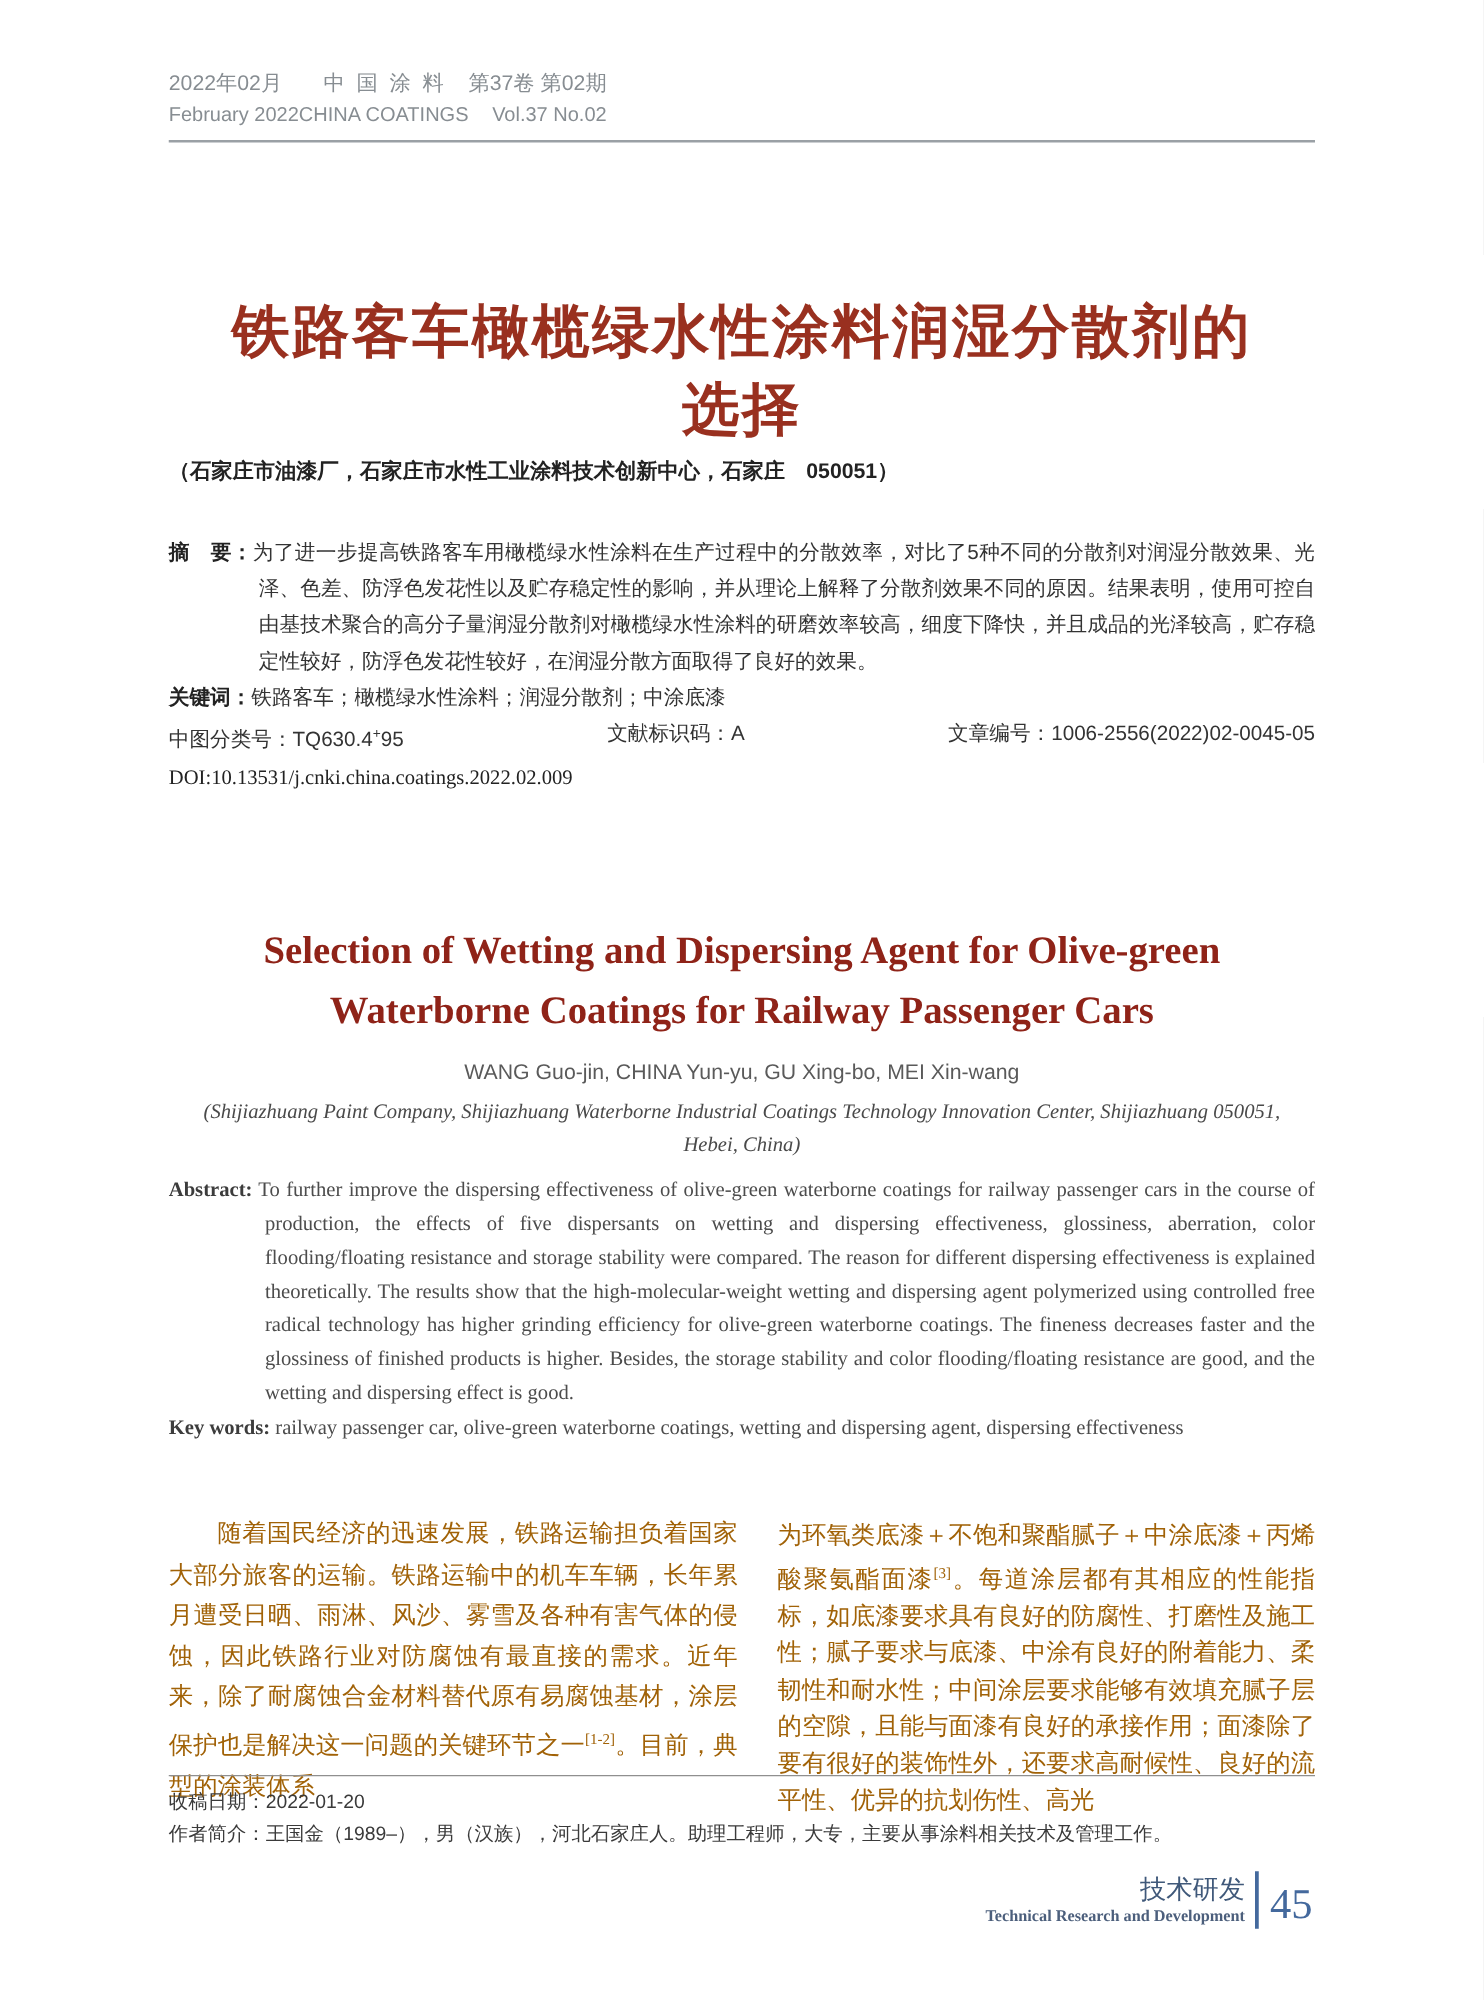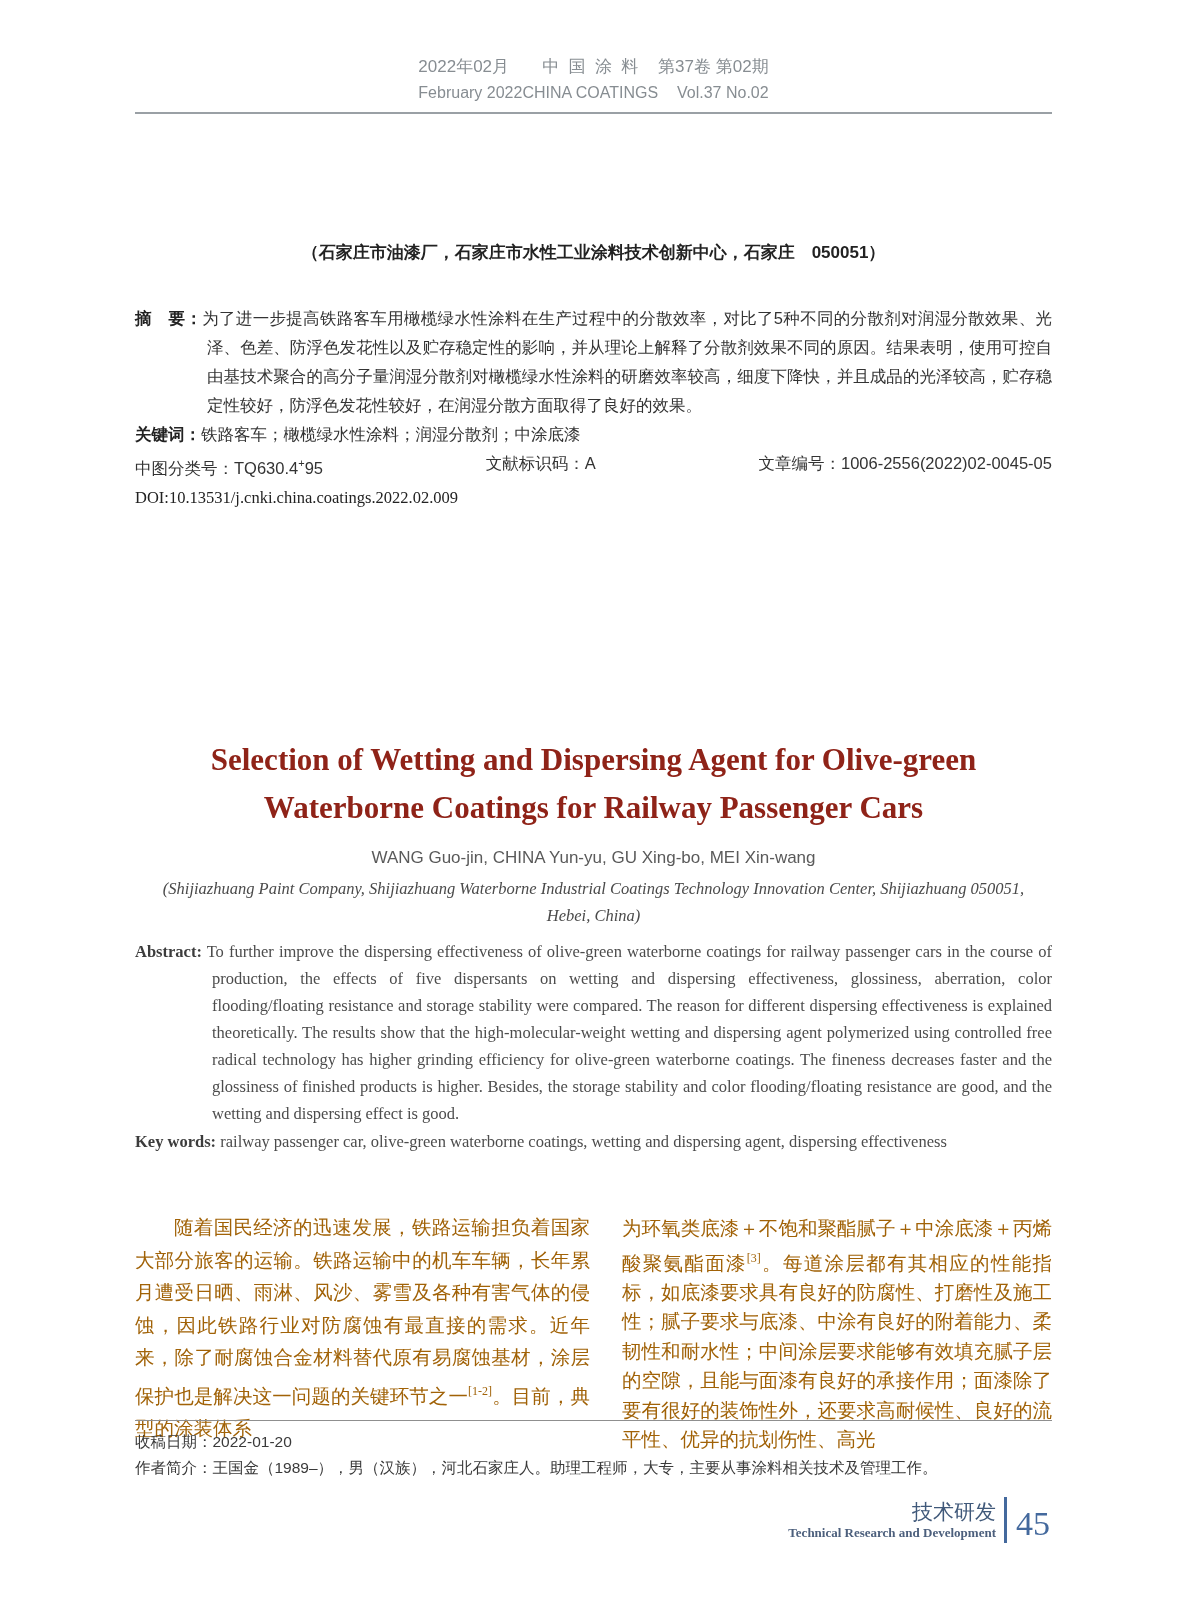--- a/index.html
+++ b/index.html
@@ -5,21 +5,21 @@
   * { margin:0; padding:0; box-sizing:border-box; }
   html,body { background:#e8e8e8; }
   .page{
     position:relative; width:1187px; height:1600px; background:#ffffff;
     margin:0 auto; overflow:hidden;
     font-family:"Liberation Sans", sans-serif; color:#2e2e2e;
   }
   
   .mast{
     position:absolute; top:54px; left:135px; width:917px;
-    display:flex; justify-content:center; align-items:flex-end;
+    display:flex; justify-content:flex-start; align-items:flex-end;
     color:#878d92;
   }
   .mast-col{ line-height:26px; }
   .mast-col.center{ text-align:center; }
   .mast-col.right{ text-align:right; }
   .mast .zh{ font-size:17px; }
   .mast .zh.spaced{ letter-spacing:0.55em; margin-right:-0.55em; }
   .mast .en{ font-size:16px; }
   .mast-rule{
     position:absolute; top:112px; left:135px; width:917px;
@@ -29,21 +29,21 @@
   .head-block{ position:absolute; top:234px; left:135px; width:917px; }
   .title-zh{
     text-align:center; color:#99301f; font-weight:bold;
     font-size:46px; line-height:62px; letter-spacing:2px;
   }
   .authors-zh{
     margin-top:24px; text-align:center; font-weight:bold;
     font-size:18px; color:#222;
   }
   .affil-zh{
-    margin-top:7px; text-align:center; font-weight:bold;
+    margin-top:7px; text-align:left; font-weight:bold;
     font-size:17px; color:#222;
   }
   .abs-zh{
     margin-top:40px; font-size:16.5px; line-height:29px; color:#333;
     text-align:justify; padding-left:72px; text-indent:-72px;
   }
   .abs-zh .lab, .kw-zh .lab{ font-weight:bold; color:#222; }
   .kw-zh{ margin-top:0px; font-size:16.5px; line-height:29px; color:#333; }
   .meta-line{
     margin-top:0px; display:flex; justify-content:space-between;
@@ -132,20 +132,24 @@
       <div class="en">CHINA COATINGS</div>
     </div>
     <div class="mast-col right">
       <div class="zh">第37卷 第02期</div>
       <div class="en">Vol.37 No.02</div>
     </div>
   </header>
   <div class="mast-rule"></div>
 
   <section class="head-block">
+    <h1 class="title-zh">
+      <span>铁路客车橄榄绿水性涂料润湿分散剂的</span><br>
+      <span>选择</span>
+    </h1>
     <div class="affil-zh">（石家庄市油漆厂，石家庄市水性工业涂料技术创新中心，石家庄　050051）</div>
 
     <p class="abs-zh"><b class="lab">摘　要：</b><span>为了进一步提高铁路客车用橄榄绿水性涂料在生产过程中的分散效率，对比了5种不同的分散剂对润湿分散效果、光泽、色差、防浮色发花性以及贮存稳定性的影响，并从理论上解释了分散剂效果不同的原因。结果表明，使用可控自由基技术聚合的高分子量润湿分散剂对橄榄绿水性涂料的研磨效率较高，细度下降快，并且成品的光泽较高，贮存稳定性较好，防浮色发花性较好，在润湿分散方面取得了良好的效果。</span></p>
 
     <p class="kw-zh"><b class="lab">关键词：</b><span>铁路客车；橄榄绿水性涂料；润湿分散剂；中涂底漆</span></p>
 
     <div class="meta-line">
       <span class="clc"><span>中图分类号：</span><span>TQ630.4</span><sup>+</sup><span>95</span></span>
       <span>文献标识码：A</span>
       <span>文章编号：1006-2556(2022)02-0045-05</span>

